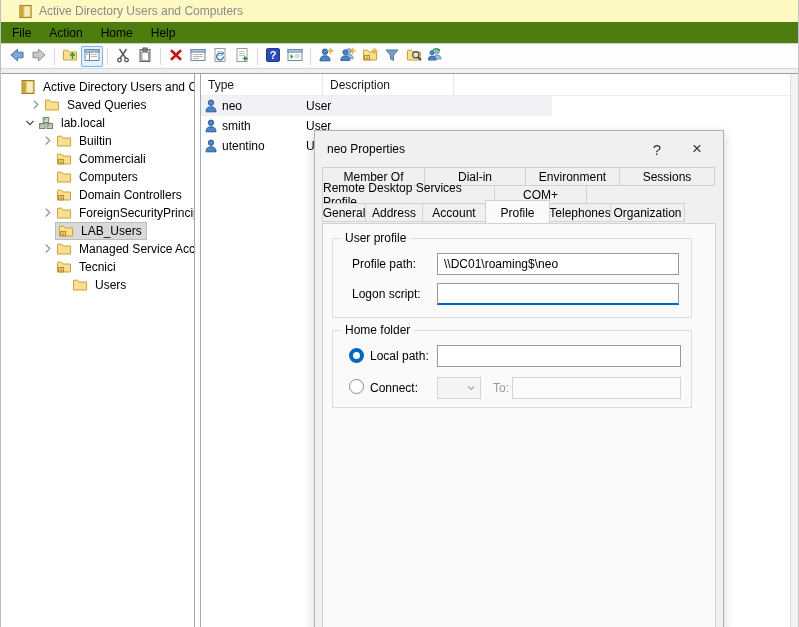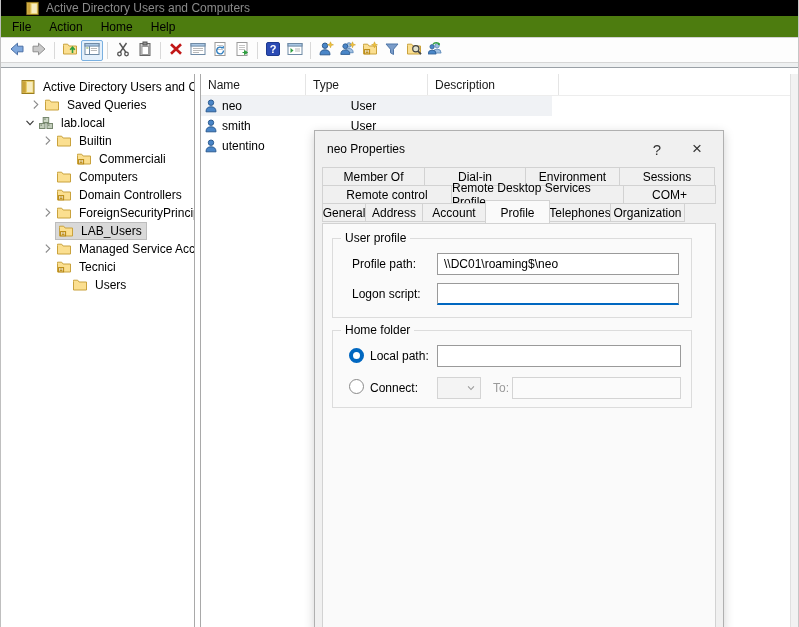--- a/index.html
+++ b/index.html
@@ -1,20 +1,20 @@
 <!DOCTYPE html>
 <html><head>
 <meta charset="utf-8">
 <style>
   * { margin:0; padding:0; box-sizing:border-box; }
   html,body { width:799px; height:627px; overflow:hidden; }
   body { font-family:"Liberation Sans", sans-serif; font-size:12px; color:#000; background:#fff; position:relative; border-left:1px solid #bfbfbf; border-right:1px solid #c6c6c6; }
 
   
-  .titlebar { height:16px; background:#000000; display:flex; align-items:center; padding-left:24px; }
+  .titlebar { height:22px; background:#fef9c3; display:flex; align-items:center; padding-left:17px; }
   .titlebar .app-icon { width:15px; height:15px; margin-right:6px; }
   .titlebar .title-text { color:#8a8a8a; font-size:12px; }
   .menubar { height:22px; background:#4d7c0f; display:flex; align-items:center; padding-left:2px; border-bottom:1px solid #d2d2d2; }
   .menu-item { padding:3px 9px; cursor:default; }
   .toolbar { height:24px; background:#fdfdfd; display:flex; align-items:center; padding-left:5px; }
   .tb-btn { width:22px; height:21px; display:flex; align-items:center; justify-content:center; border:1px solid transparent; border-radius:2px; }
   .tb-btn.toggled { background:#e4f0fb; border-color:#7ab0e0; }
   .tb-sep { width:1px; height:17px; background:#d9d9d9; margin:0 4px; }
   .toolbar-band { height:6px; background:#eef0f1; border-top:1px solid #d6d6d6; border-bottom:1px solid #9aa0a6; }
 
@@ -32,21 +32,21 @@
   .tree-label { padding:1px 3px; }
   .tree-sel { display:flex; align-items:center; background:#d9d9d9; border:1px solid #bdbdbd; padding:0 1px; }
 
   
   .list-header { display:flex; height:22px; border-bottom:1px solid #ededed; }
   .lh-cell { display:flex; align-items:center; padding-left:7px; border-right:1px solid #e5e5e5; color:#1a1a1a; }
   .list-row { display:flex; align-items:center; height:20px; width:351px; cursor:default; }
   .list-row.selected { background:#f0f2f5; }
   .lr-icon { width:18px; margin-left:3px; flex:none; display:flex; align-items:center; }
   .lr-name { width:77px; flex:none; }
-  .lr-type { width:122px; flex:none; padding-left:7px;text-align:center; }
+  .lr-type { width:122px; flex:none; padding-left:7px; }
   .lr-desc { flex:1; }
 
   
   .dialog { position:absolute; left:313px; top:130px; width:410px; height:500px; background:#f0f0f0; border:1px solid #b0b0b0; box-shadow:0 3px 10px rgba(0,0,0,.18); z-index:10; }
   .dlg-titlebar { height:36px; display:flex; align-items:center; padding-left:12px; }
   .dlg-title { font-size:12px; color:#000; flex:1; }
   .dlg-btn { width:40px; height:26px; display:flex; align-items:center; justify-content:center; font-size:15px; color:#333; }
   .dlg-close { margin-right:6px; font-size:17px; }
 
   .tabs { position:absolute; left:7px; right:7px; top:36px; z-index:2; }
@@ -299,21 +299,21 @@
             <path d="M5.5 3 L10 7.5 L5.5 12" fill="none" stroke="#8a8a8a" stroke-width="1.3"></path>
           </svg>
         </span>
         <span class="tree-icon">
           <svg width="16" height="16" viewBox="0 0 16 16">
             <path d="M1.5 4.5 l0 -1.3 4.2 0 1.4 1.8 7.4 0 0 8 -13 0 z" fill="#fbdf90" stroke="#c9a23d"></path>
           </svg>
         </span>
         <span class="tree-label">Builtin</span>
       </div>
-      <div class="tree-row" style="padding-left: 60px; align-items: center;">
+      <div class="tree-row" style="padding-left: 40px; align-items: center;">
         <span class="tree-expander"></span>
         <span class="tree-icon">
           <svg width="16" height="16" viewBox="0 0 16 16">
             <path d="M1.5 4.5 l0 -1.3 4.2 0 1.4 1.8 7.4 0 0 8 -13 0 z" fill="#fbdf90" stroke="#c9a23d"></path>
             <rect x="2.6" y="8.6" width="5" height="4.2" fill="#fff" stroke="#b8860b"></rect>
             <line x1="3.6" y1="10" x2="6.6" y2="10" stroke="#b8860b"></line>
             <line x1="3.6" y1="11.4" x2="6.6" y2="11.4" stroke="#b8860b"></line>
           </svg>
         </span>
         <span class="tree-label">Commerciali</span>
@@ -397,21 +397,20 @@
           <svg width="16" height="16" viewBox="0 0 16 16">
             <path d="M1.5 4.5 l0 -1.3 4.2 0 1.4 1.8 7.4 0 0 8 -13 0 z" fill="#fbdf90" stroke="#c9a23d"></path>
           </svg>
         </span>
         <span class="tree-label">Users</span>
       </div>
     </div>
   <div class="splitter"></div>
   <div class="list-pane">
     <div class="list-header">
-        <div class="lh-cell" style="width: 105px;">Name</div>
         <div class="lh-cell" style="width: 122px;">Type</div>
         <div class="lh-cell" style="width: 131px;">Description</div>
       </div>
     <div id="list-body">
         <div class="list-row selected">
           <span class="lr-icon">
             <svg width="16" height="16" viewBox="0 0 16 16">
               <g transform="">
                 <circle cx="7" cy="4.7" r="2.7" fill="#4a86c8" stroke="#2d5c92"></circle>
                 <path d="M2 13.8 Q2 8.8 7 8.8 Q12 8.8 12 13.8 Z" fill="#4a86c8" stroke="#2d5c92"></path>
@@ -461,21 +460,20 @@
   </div>
 
   <div class="tabs" id="tabs">
       <div class="tab-row">
         <div class="tab" style="width: 103px;">Member Of</div>
         <div class="tab" style="width: 102px;">Dial-in</div>
         <div class="tab" style="width: 95px;">Environment</div>
         <div class="tab" style="width: 96px;">Sessions</div>
       </div>
       <div class="tab-row">
-        <div class="tab" style="width: 130px;">Remote control</div>
         <div class="tab" style="width: 173px;">Remote Desktop Services Profile</div>
         <div class="tab" style="width: 93px;">COM+</div>
       </div>
       <div class="tab-row">
         <div class="tab" style="width: 44px;">General</div>
         <div class="tab" style="width: 58px;">Address</div>
         <div class="tab" style="width: 64px;">Account</div>
         <div class="tab active" style="width: 65px;">Profile</div>
         <div class="tab" style="width: 62px;">Telephones</div>
         <div class="tab" style="width: 75px;">Organization</div>

